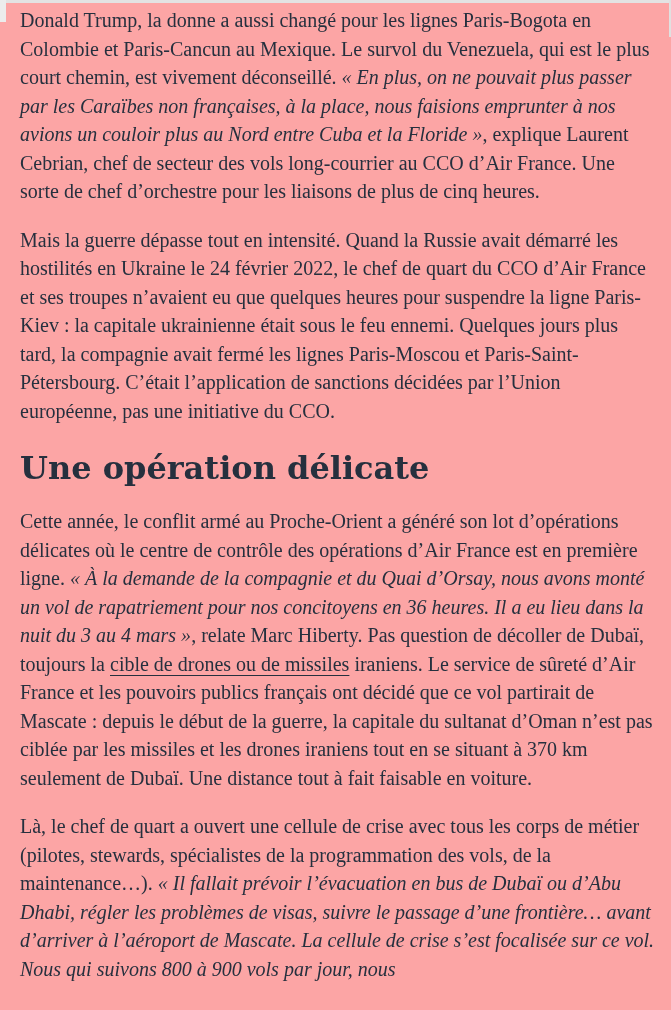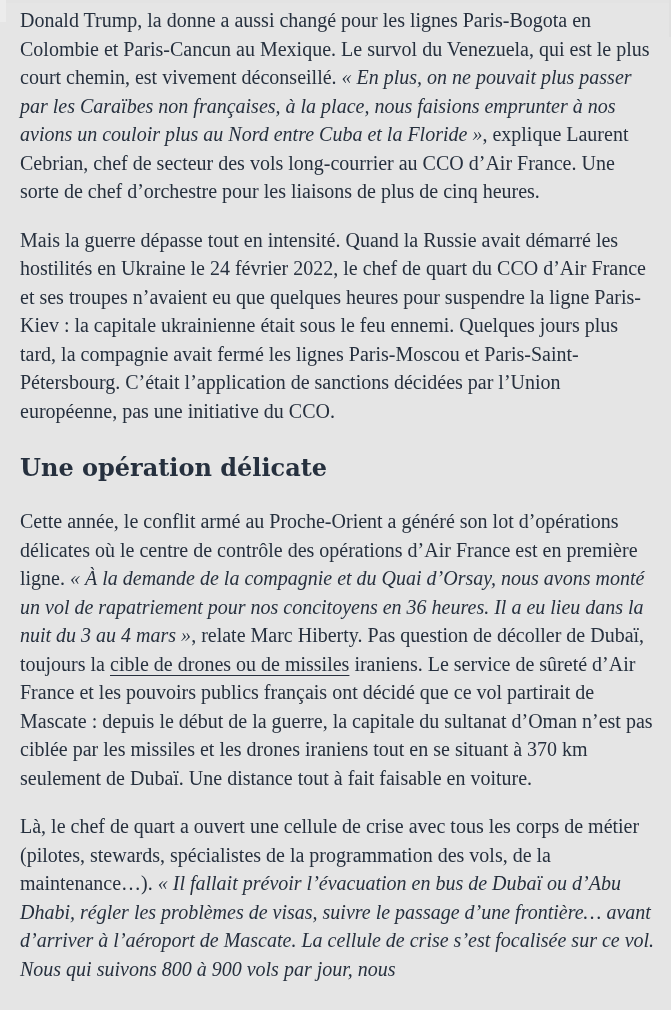--- a/index.html
+++ b/index.html
@@ -6,21 +6,21 @@
     margin: 0;
     padding: 0;
     background: #ffffff;
   }
   .page {
     position: relative;
     width: 671px;
     height: 1010px;
     overflow: hidden;
     box-sizing: border-box;
-    background: #e5e5e5;
+    background: #fca5a5;
     padding: 6px 13px 0 20px;
     font-family: "Liberation Serif", "DejaVu Serif", serif;
     color: #26303e;
   }
   
   .frag { position: absolute; background: #e3e3e3; }
   .frag-top   { top: 0; left: 0; width: 671px; height: 3px; }
   .frag-left  { top: 0; left: 0; width: 6px;  height: 22px; background: #ececec; }
   .frag-right { top: 0; right: 0; width: 2px; height: 37px; background: #e0e0e0; }
 
@@ -32,21 +32,21 @@
     font-weight: 400;
     margin: 0 0 20px 0;
     color: #26303e;
     text-align: left;
   }
   .article-body p em {
     font-style: italic;
   }
   .article-body h2 {
     font-family: "DejaVu Serif", "Liberation Serif", serif;
-    font-size: 24px;
+    font-size: 32px;
     line-height: 34px;
     font-weight: 700;
     color: #26303e;
     margin: 26px 0 22px 0;
   }
   .article-body a {
     color: inherit;
     text-decoration-thickness: 1px;
     text-underline-offset: 4px;
   }

